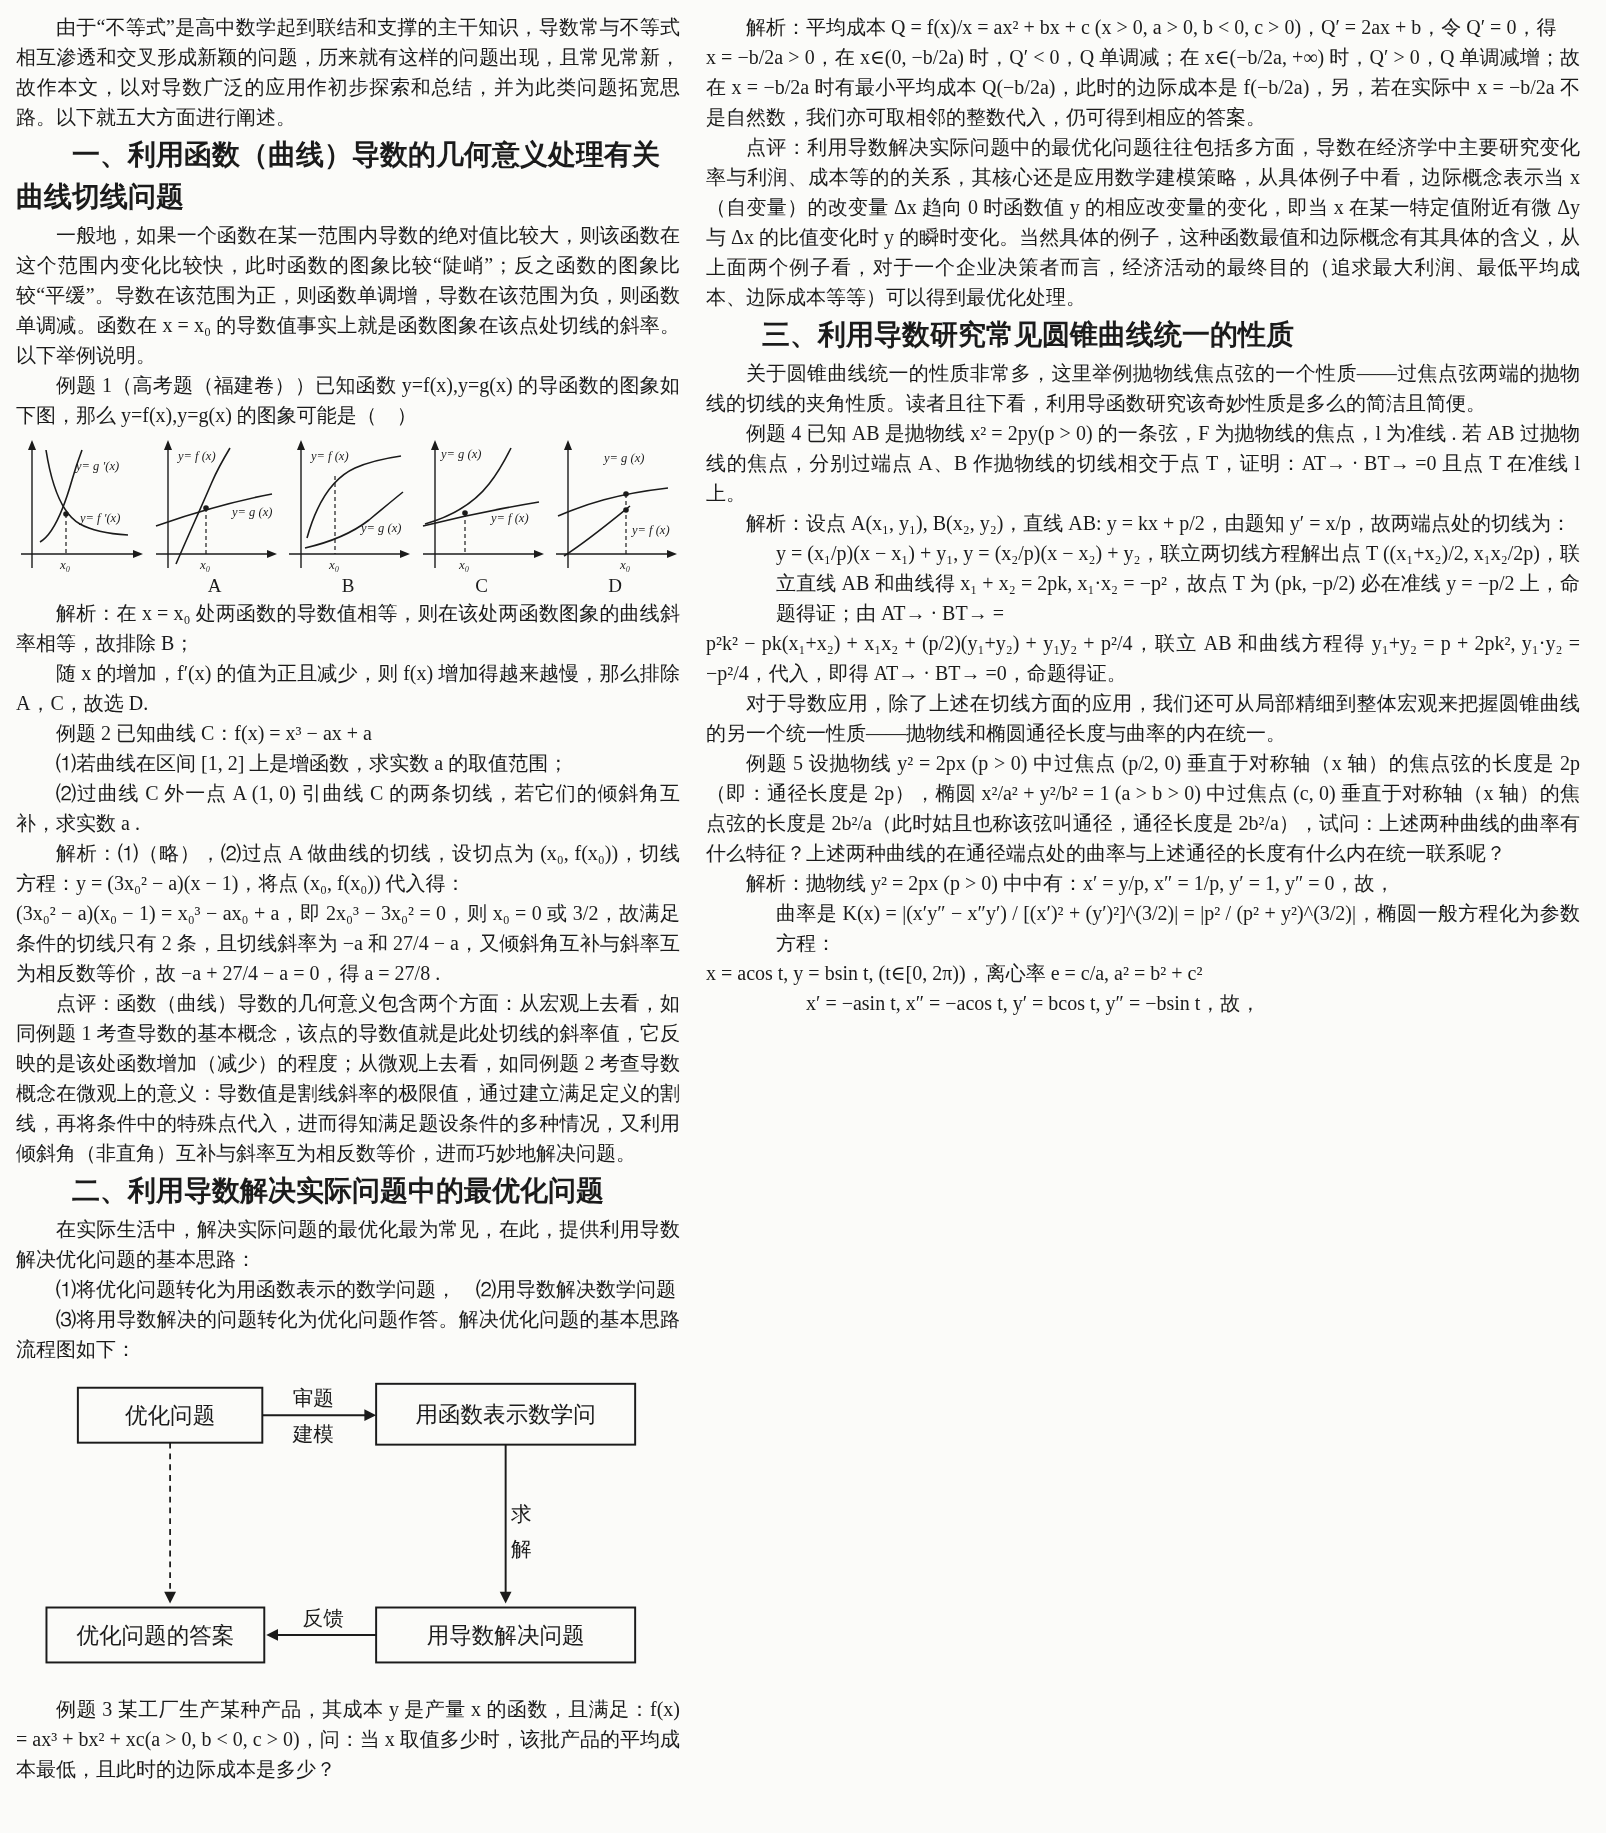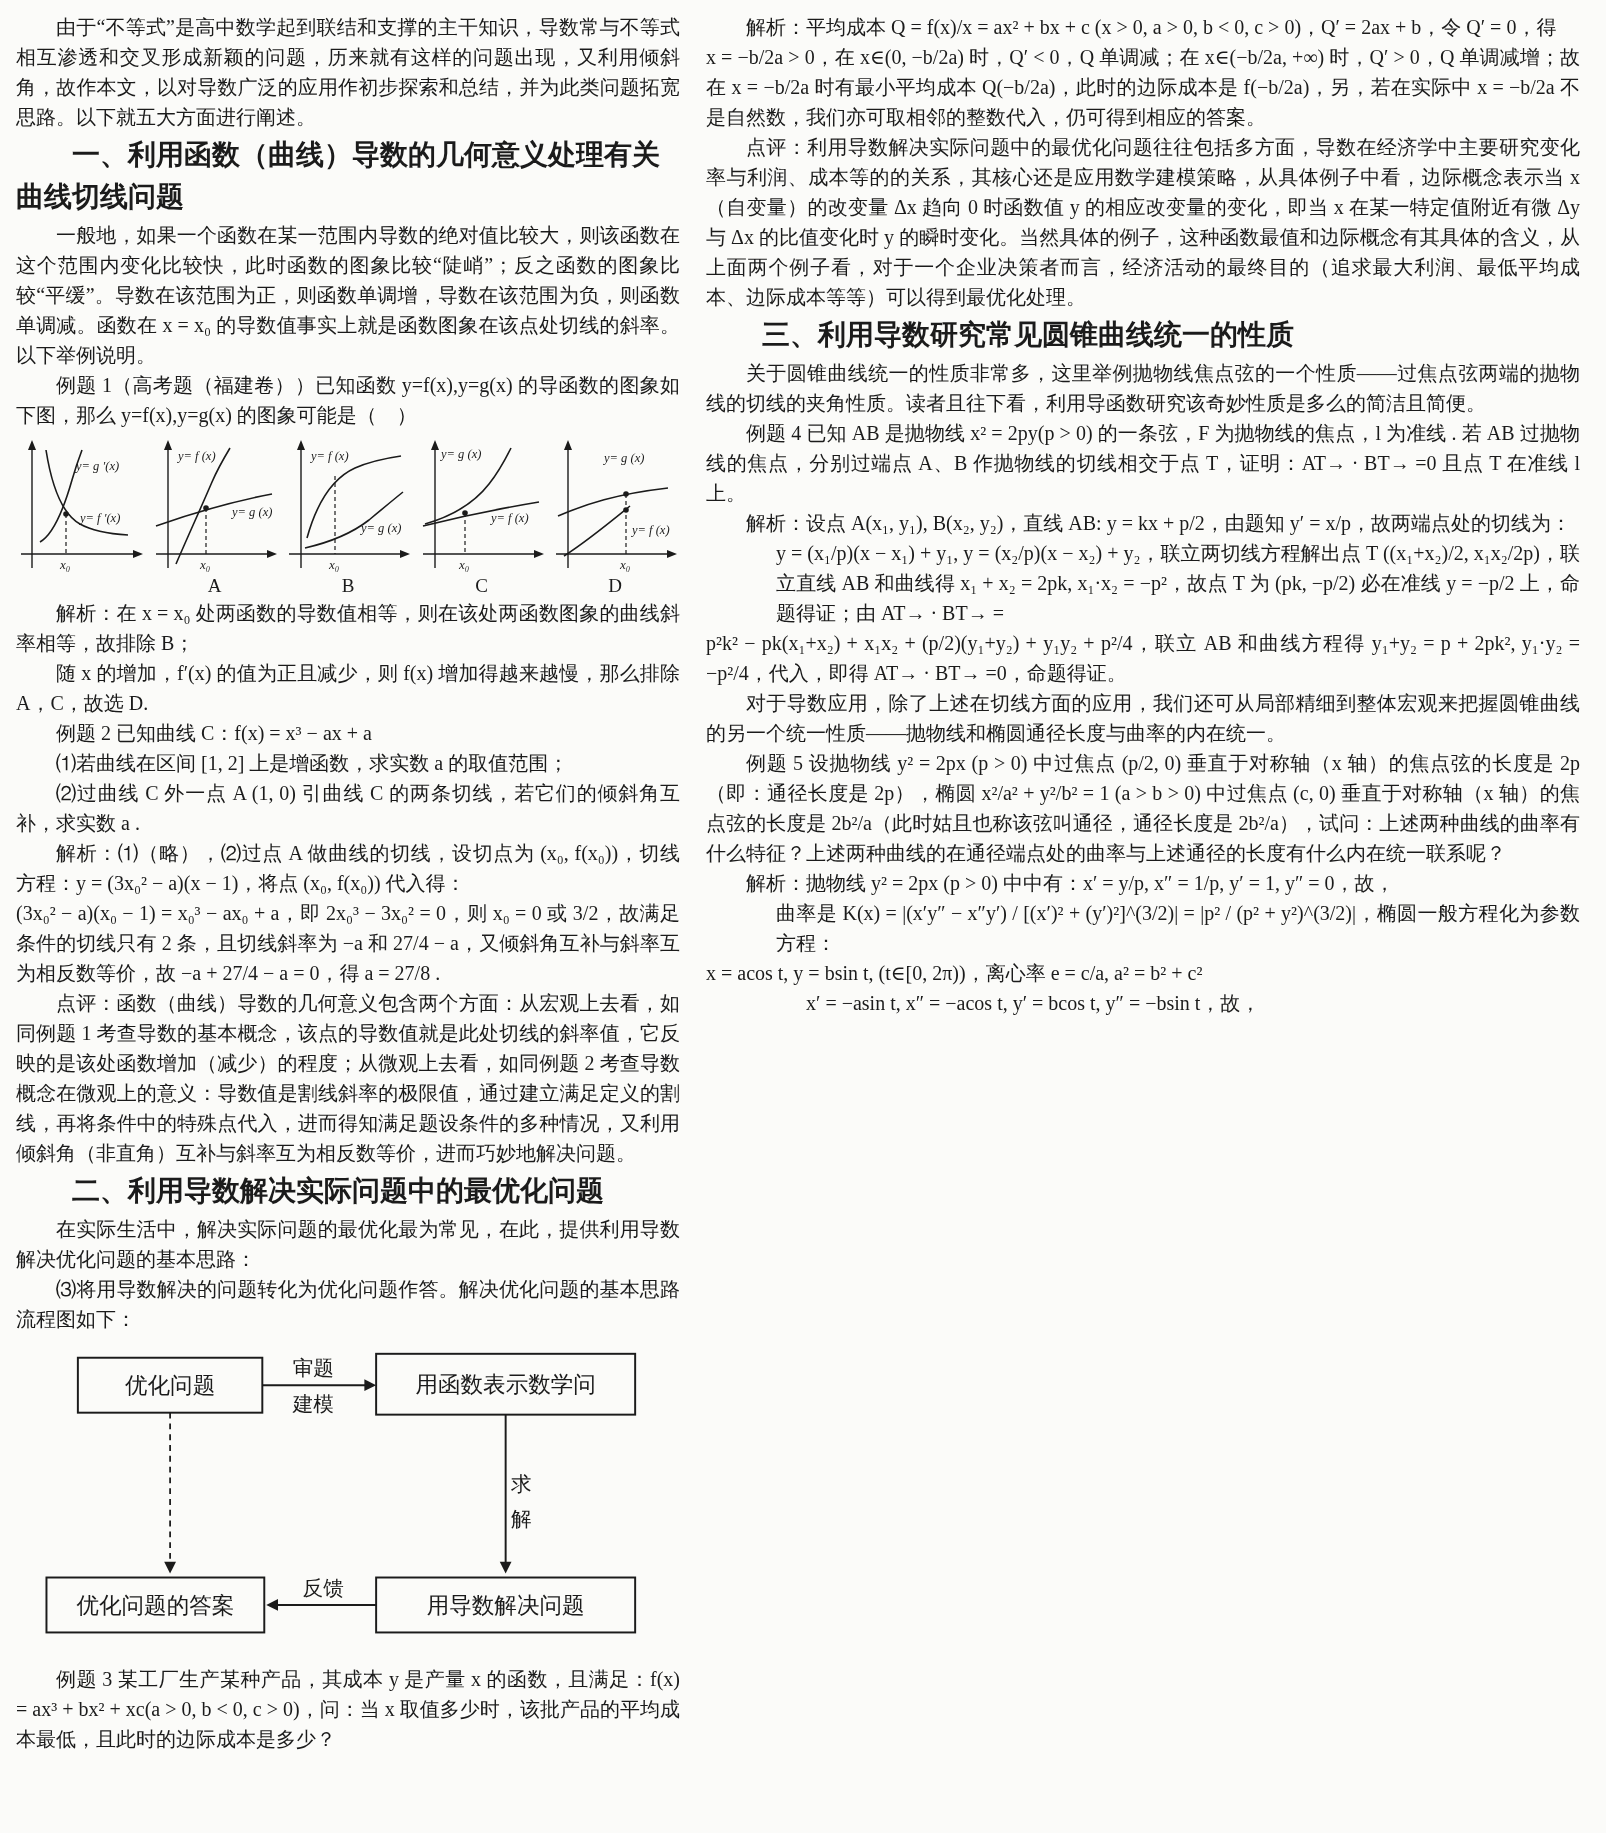--- a/index.html
+++ b/index.html
@@ -45,21 +45,21 @@
   .fc-text{font-family:"Liberation Serif","DejaVu Serif",serif; font-size:23px; fill:#1b1b1b; text-anchor:middle;}
   .fc-small{font-family:"Liberation Serif","DejaVu Serif",serif; font-size:21px; fill:#1b1b1b; text-anchor:middle;}
   .arrowhead{fill:#1b1b1b; stroke:none;}
 </style>
 </head>
 <body>
 
 <div class="page">
 
   <div class="col col-left">
-    <p class="para">由于“不等式”是高中数学起到联结和支撑的主干知识，导数常与不等式相互渗透和交叉形成新颖的问题，历来就有这样的问题出现，又利用倾斜角，故作本文，以对导数广泛的应用作初步探索和总结，并为此类问题拓宽思路。以下就五大方面进行阐述。</p>
+    <p class="para">由于“不等式”是高中数学起到联结和支撑的主干知识，导数常与不等式相互渗透和交叉形成新颖的问题，历来就有这样的问题出现，且常见常新，故作本文，以对导数广泛的应用作初步探索和总结，并为此类问题拓宽思路。以下就五大方面进行阐述。</p>
     <p class="heading">一、利用函数（曲线）导数的几何意义处理有关曲线切线问题</p>
     <p class="para">一般地，如果一个函数在某一范围内导数的绝对值比较大，则该函数在这个范围内变化比较快，此时函数的图象比较“陡峭”；反之函数的图象比较“平缓”。导数在该范围为正，则函数单调增，导数在该范围为负，则函数单调减。函数在 x = x₀ 的导数值事实上就是函数图象在该点处切线的斜率。以下举例说明。</p>
     <p class="para">例题 1（高考题（福建卷））已知函数 y=f(x),y=g(x) 的导函数的图象如下图，那么 y=f(x),y=g(x) 的图象可能是（　）</p>
 
     <div class="figure-row">
 
       <div class="mini-graph">
         <svg width="130" height="138" viewBox="0 0 130 138">
           <path class="axis" d="M16 132 V12"></path>
             <polygon class="arrowhead" points="16,4 12,14 20,14"></polygon>
@@ -148,20 +148,21 @@
     <p class="para">解析：在 x = x₀ 处两函数的导数值相等，则在该处两函数图象的曲线斜率相等，故排除 B；</p>
     <p class="para">随 x 的增加，f′(x) 的值为正且减少，则 f(x) 增加得越来越慢，那么排除 A，C，故选 D.</p>
     <p class="para">例题 2 已知曲线 C：f(x) = x³ − ax + a</p>
     <p class="para">⑴若曲线在区间 [1, 2] 上是增函数，求实数 a 的取值范围；</p>
     <p class="para">⑵过曲线 C 外一点 A (1, 0) 引曲线 C 的两条切线，若它们的倾斜角互补，求实数 a .</p>
     <p class="para">解析：⑴（略），⑵过点 A 做曲线的切线，设切点为 (x₀, f(x₀))，切线方程：y = (3x₀² − a)(x − 1)，将点 (x₀, f(x₀)) 代入得：</p>
     <p class="para no-indent">(3x₀² − a)(x₀ − 1) = x₀³ − ax₀ + a，即 2x₀³ − 3x₀² = 0，则 x₀ = 0 或 3/2，故满足条件的切线只有 2 条，且切线斜率为 −a 和 27/4 − a，又倾斜角互补与斜率互为相反数等价，故 −a + 27/4 − a = 0，得 a = 27/8 .</p>
     <p class="para">点评：函数（曲线）导数的几何意义包含两个方面：从宏观上去看，如同例题 1 考查导数的基本概念，该点的导数值就是此处切线的斜率值，它反映的是该处函数增加（减少）的程度；从微观上去看，如同例题 2 考查导数概念在微观上的意义：导数值是割线斜率的极限值，通过建立满足定义的割线，再将条件中的特殊点代入，进而得知满足题设条件的多种情况，又利用倾斜角（非直角）互补与斜率互为相反数等价，进而巧妙地解决问题。</p>
     <p class="heading">二、利用导数解决实际问题中的最优化问题</p>
     <p class="para">在实际生活中，解决实际问题的最优化最为常见，在此，提供利用导数解决优化问题的基本思路：</p>
+    <p class="para">⑴将优化问题转化为用函数表示的数学问题，　⑵用导数解决数学问题</p>
     <p class="para">⑶将用导数解决的问题转化为优化问题作答。解决优化问题的基本思路流程图如下：</p>
 
     <div class="flowchart-wrap">
       <svg width="630" height="312" viewBox="0 0 640 318">
         <rect class="fc-box" x="62" y="14" width="188" height="56"></rect>
         <text class="fc-text" x="156" y="50">优化问题</text>
 
         <rect class="fc-box" x="366" y="10" width="264" height="62"></rect>
         <text class="fc-text" x="498" y="49">用函数表示数学问</text>
 

